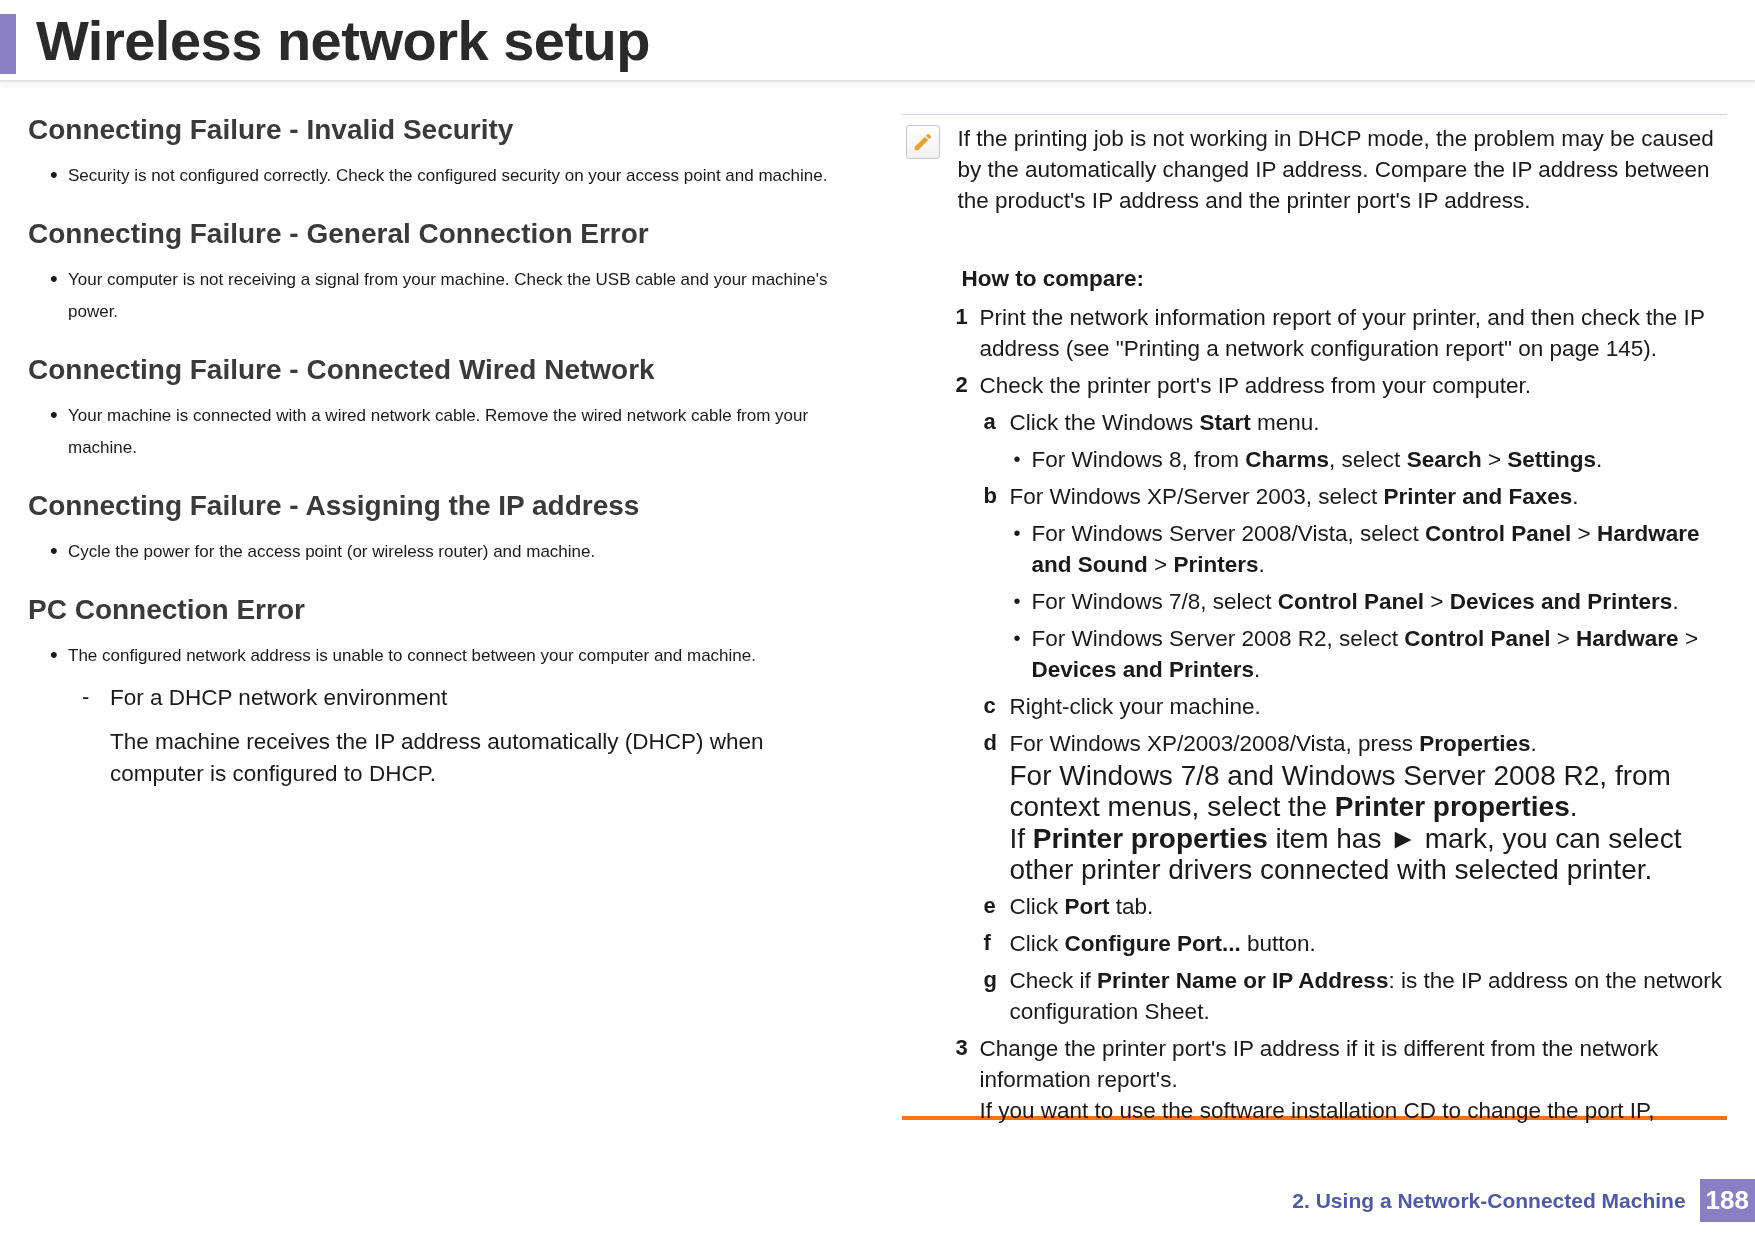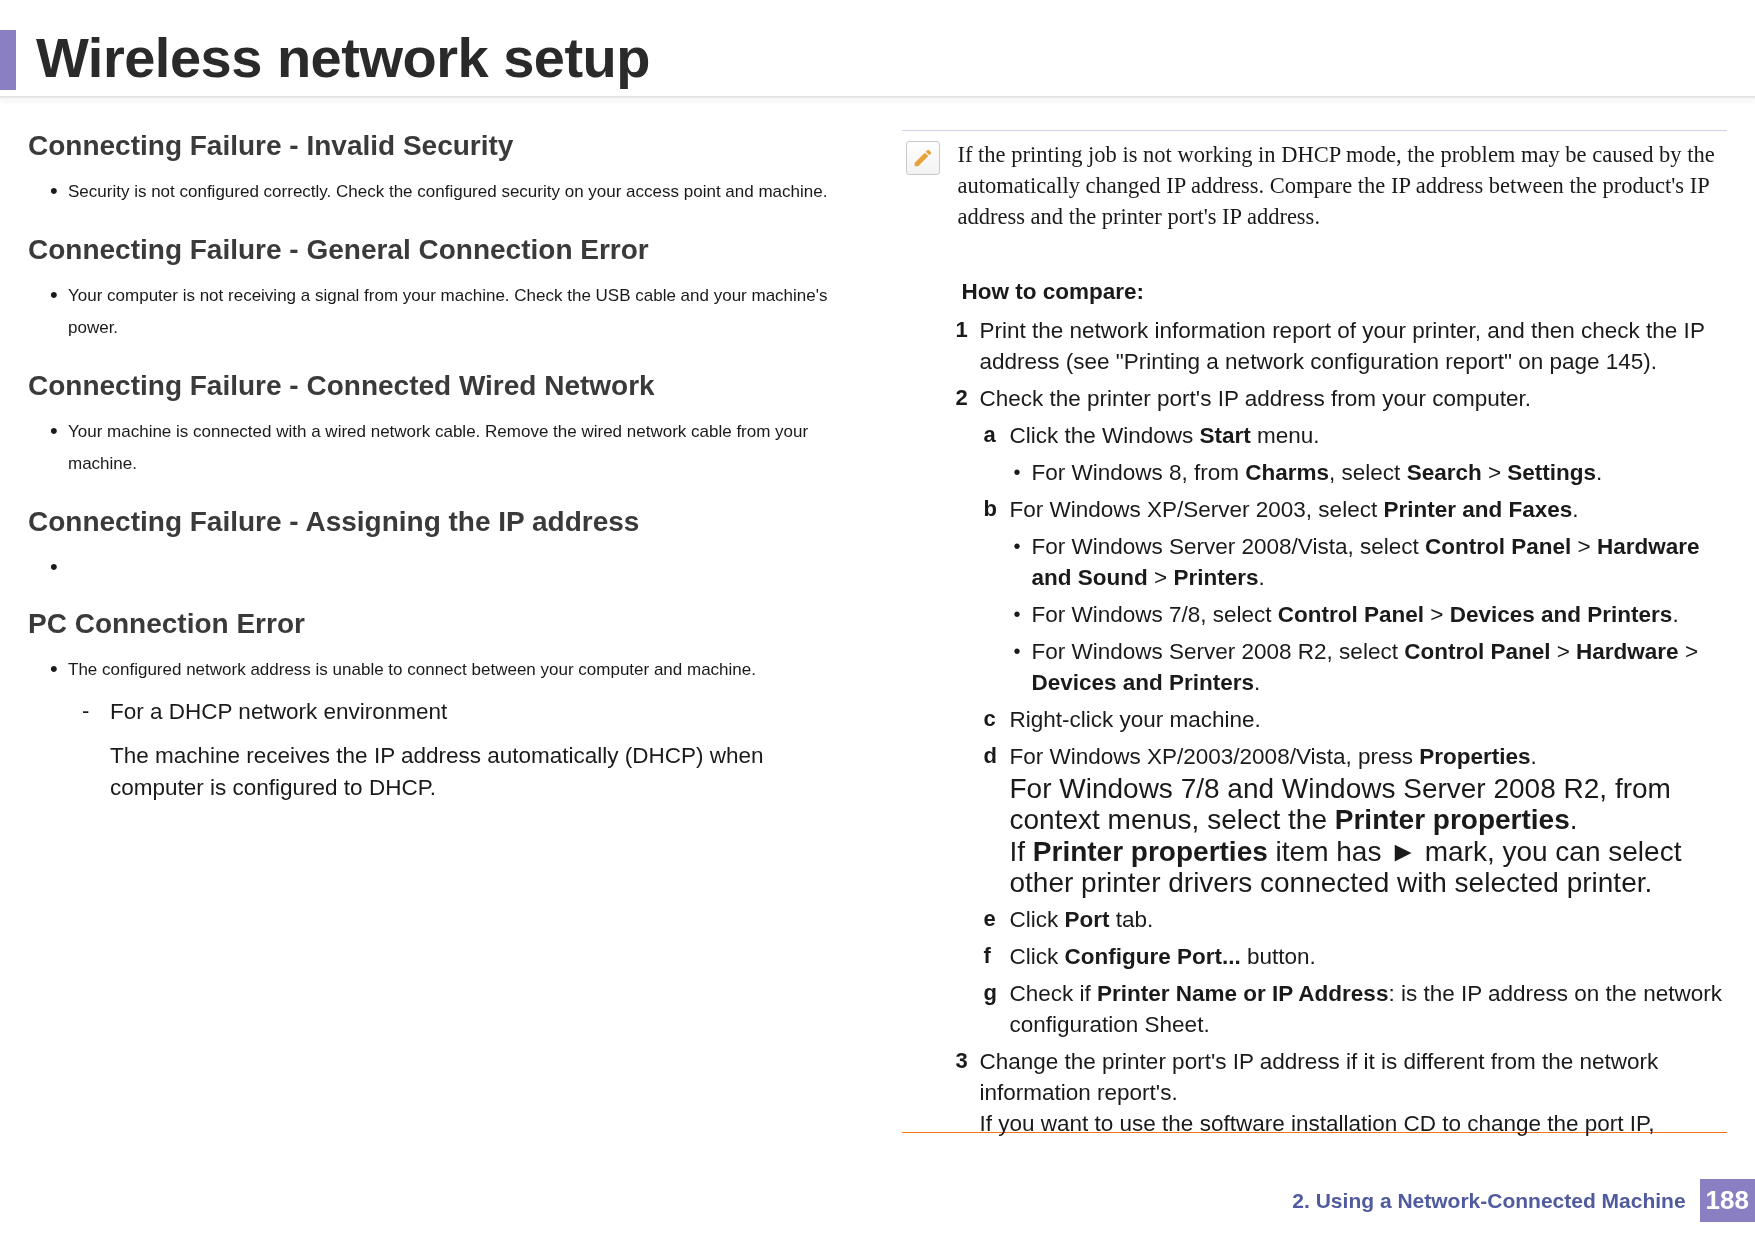--- a/index.html
+++ b/index.html
@@ -7,22 +7,22 @@
     width: 1755px;
     height: 1240px;
     font-family: "Segoe UI", "Myriad Pro", Arial, sans-serif;
     background: #fff;
     color: #1a1a1a;
     position: relative;
     overflow: hidden;
   }
   .title-bar {
     display: flex;
-    align-items: flex-end;
-    padding-top: 24px;
+    align-items: flex-start;
+    padding-top: 8px;
   }
   .title-tab {
     width: 16px;
     height: 60px;
     background: #8b7fc4;
     margin-right: 20px;
     margin-top: 6px;
   }
   .page-title {
     font-size: 56px;
@@ -87,24 +87,23 @@
   }
   .sub-para {
     margin-left: 82px;
     margin-top: 12px;
     font-size: 22.5px;
     line-height: 32px;
   }
   .note-box {
     display: flex;
     border-top: 1px solid #d4cde8;
-    border-bottom: 1px solid #f97316;
+    border-bottom: 4px solid #f97316;
     padding: 8px 4px 900px 4px;
     margin-bottom: -880px; 
-    font-family: Liberation Serif, serif;
   }
   .note-box-inner {
     display: flex;
     gap: 18px;
   }
   .note-icon {
     width: 34px;
     height: 34px;
     flex-shrink: 0;
     border: 1px solid #c9c9c9;
@@ -229,20 +228,21 @@
 
     <h2 class="section-heading">Connecting Failure - Connected Wired Network</h2>
     <div class="bullet-row">
       <div class="bullet-dot">•</div>
       <div class="bullet-text">Your machine is connected with a wired network cable. Remove the wired network cable from your machine.</div>
     </div>
 
     <h2 class="section-heading">Connecting Failure - Assigning the IP address</h2>
     <div class="bullet-row">
       <div class="bullet-dot">•</div>
+      <div class="bullet-text">Cycle the power for the access point (or wireless router) and machine.</div>
     </div>
 
     <h2 class="section-heading">PC Connection Error</h2>
     <div class="bullet-row">
       <div class="bullet-dot">•</div>
       <div class="bullet-text">The configured network address is unable to connect between your computer and machine.</div>
     </div>
     <div class="sub-row">
       <div class="sub-dash">-</div>
       <div class="sub-body">For a DHCP network environment</div>

